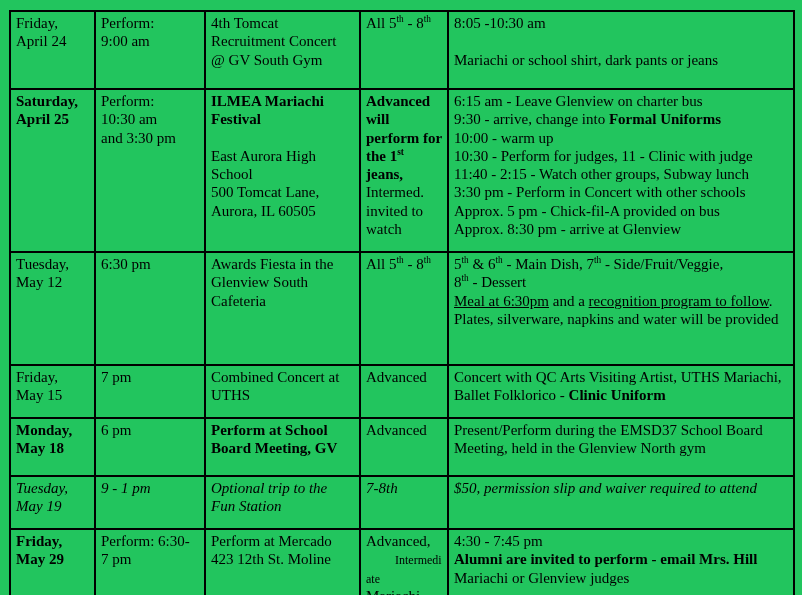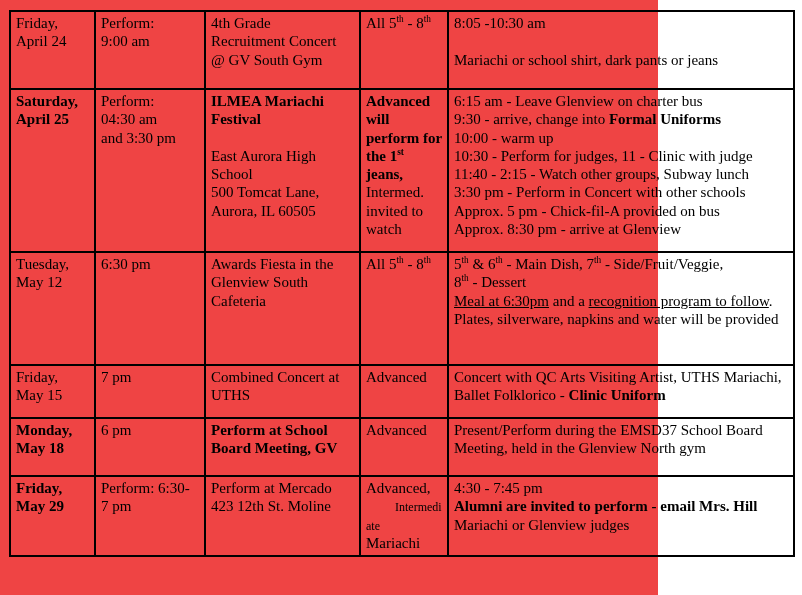--- a/index.html
+++ b/index.html
@@ -1,23 +1,23 @@
 <!DOCTYPE html>
 <html><head>
 <meta charset="utf-8">
 <style>
   html, body {
     margin: 0;
     padding: 0;
     background: #ffffff;
   }
   .page {
-    width: 658px;
+    width: 802px;
     height: 595px;
-    background: #ef4444;
+    background: #22c55e;
     box-sizing: border-box;
     padding: 10px 9px;
     font-family: "Liberation Serif", "DejaVu Serif", serif;
     color: #000000;
   }
   table.schedule {
     border-collapse: collapse;
     table-layout: fixed;
     width: 784px;
     font-size: 15px;
@@ -53,27 +53,27 @@
       <col style="width:85px">
       <col style="width:110px">
       <col style="width:155px">
       <col style="width:88px">
       <col style="width:346px">
     </colgroup>
     <tbody>
         <tr>
           <td><span>Friday, April 24</span></td>
           <td><span>Perform:</span><br><span>9:00 am</span></td>
-          <td><span>4th Grade</span><br><span>Recruitment Concert</span><br><span>@ GV South Gym</span></td>
+          <td><span>4th Tomcat</span><br><span>Recruitment Concert</span><br><span>@ GV South Gym</span></td>
           <td><span>All 5</span><sup>th</sup><span> - 8</span><sup>th</sup></td>
           <td><span>8:05 -10:30 am</span><br><br><span>Mariachi or school shirt, dark pants or jeans</span></td>
         </tr>
         <tr>
           <td><span style="font-weight: bold;">Saturday, April 25</span></td>
-          <td><span>Perform:</span><br><span>04:30 am</span><br><span>and 3:30 pm</span></td>
+          <td><span>Perform:</span><br><span>10:30 am</span><br><span>and 3:30 pm</span></td>
           <td><span style="font-weight: bold;">ILMEA Mariachi Festival</span><br><br><span>East Aurora High School</span><br><span>500 Tomcat Lane,</span><br><span>Aurora, IL 60505</span></td>
           <td><span style="font-weight: bold;">Advanced will perform for the 1</span><sup style="font-weight: bold;">st</sup><span style="font-weight: bold;"> jeans,</span><br><span>Intermed. invited to watch</span></td>
           <td><span>6:15 am - Leave Glenview on charter bus</span><br><span>9:30 - arrive, change into </span><span style="font-weight: bold;">Formal Uniforms</span><br><span>10:00 - warm up</span><br><span>10:30 - Perform for judges, 11 - Clinic with judge</span><br><span>11:40 - 2:15 - Watch other groups, Subway lunch</span><br><span>3:30 pm - Perform in Concert with other schools</span><br><span>Approx. 5 pm - Chick-fil-A provided on bus</span><br><span>Approx. 8:30 pm - arrive at Glenview</span></td>
         </tr>
         <tr>
           <td><span>Tuesday, May 12</span></td>
           <td><span>6:30 pm</span></td>
           <td><span>Awards Fiesta in the Glenview South Cafeteria</span></td>
           <td><span>All 5</span><sup>th</sup><span> - 8</span><sup>th</sup></td>
           <td><span>5</span><sup>th</sup><span> &amp; 6</span><sup>th</sup><span> - Main Dish, 7</span><sup>th</sup><span> - Side/Fruit/Veggie,</span><br><span>8</span><sup>th</sup><span> - Dessert</span><br><span style="text-decoration: underline;">Meal at 6:30pm</span><span> and a </span><span style="text-decoration: underline;">recognition program to follow</span><span>. Plates, silverware, napkins and water will be provided</span></td>
@@ -86,20 +86,27 @@
           <td><span>Concert with QC Arts Visiting Artist, UTHS Mariachi, Ballet Folklorico - </span><span style="font-weight: bold;">Clinic Uniform</span></td>
         </tr>
         <tr>
           <td><span style="font-weight: bold;">Monday, May 18</span></td>
           <td><span>6 pm</span></td>
           <td><span style="font-weight: bold;">Perform at School Board Meeting, GV</span></td>
           <td><span>Advanced</span></td>
           <td><span>Present/Perform during the EMSD37 School Board Meeting, held in the Glenview North gym</span></td>
         </tr>
         <tr>
+          <td><span style="font-style: italic;">Tuesday, May 19</span></td>
+          <td><span style="font-style: italic;">9 - 1 pm</span></td>
+          <td><span style="font-style: italic;">Optional trip to the Fun Station</span></td>
+          <td><span style="font-style: italic;">7-8th</span></td>
+          <td><span style="font-style: italic;">$50, permission slip and waiver required to attend</span></td>
+        </tr>
+        <tr>
           <td><span style="font-weight: bold;">Friday, May 29</span></td>
           <td><span>Perform: 6:30-</span><br><span>7 pm</span></td>
           <td><span>Perform at Mercado</span><br><span>423 12th St. Moline</span></td>
           <td><span>Advanced,</span><br><span style="font-size: 0.8em; margin-left: 29px;">Intermediate</span><br><span>Mariachi</span></td>
           <td><span>4:30 - 7:45 pm</span><br><span style="font-weight: bold; ">Alumni are invited to perform - email Mrs. Hill</span><br><span>Mariachi or Glenview judges</span></td>
         </tr>
       </tbody>
   </table>
 </div>
 

